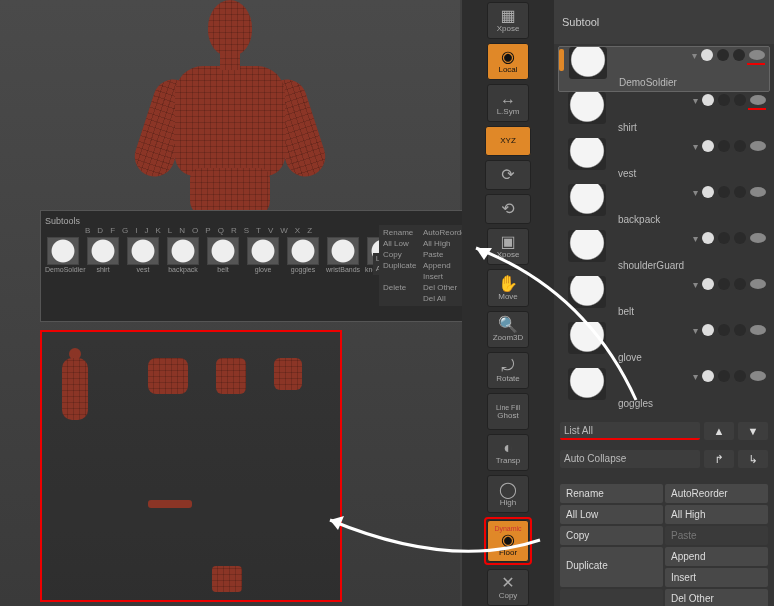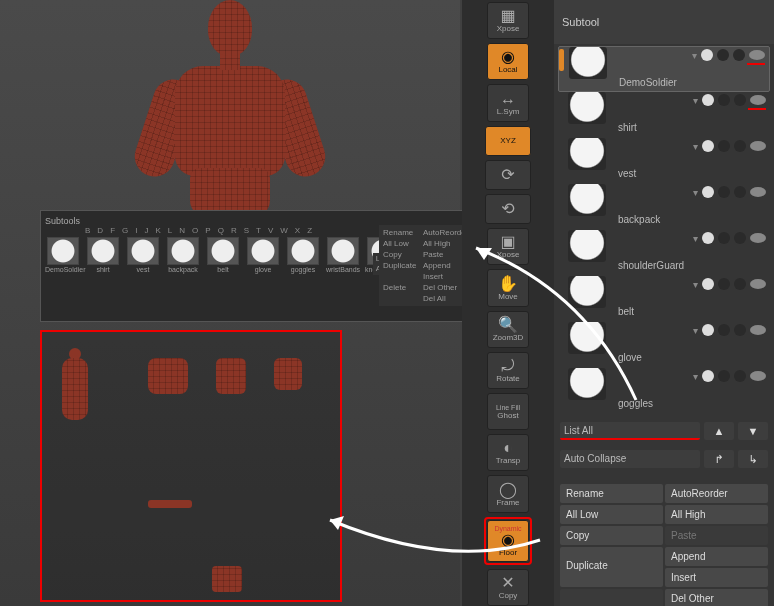--- a/index.html
+++ b/index.html
@@ -241,21 +241,21 @@
   <div class="tool-btn">
       <span style="font-size:7px">Line Fill</span>
       <span>Ghost</span>
     </div>
   <div class="tool-btn">
       <span class="ico">◐</span>
       <span>Transp</span>
     </div>
   <div class="tool-btn">
       <span class="ico">◯</span>
-      <span>Frame</span>
+      <span>High</span>
     </div>
   <div class="red-box">
       <div class="tool-btn orange">
         <span style="font-size:7px;color:#c33">Dynamic</span>
         <span class="ico">◉</span>
         <span>Floor</span>
       </div>
     </div>
   <div class="tool-btn">
       <span class="ico">✕</span>

